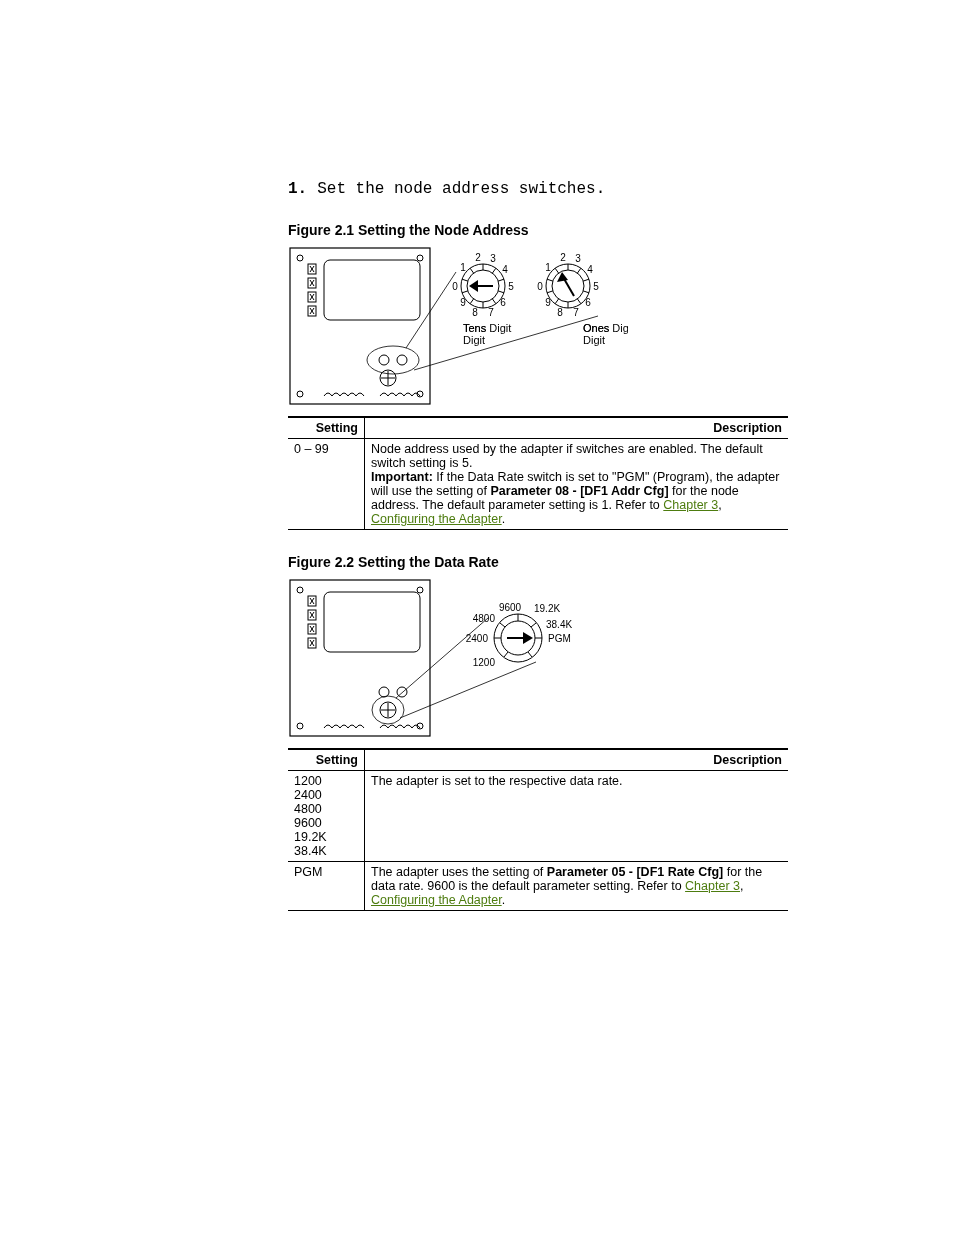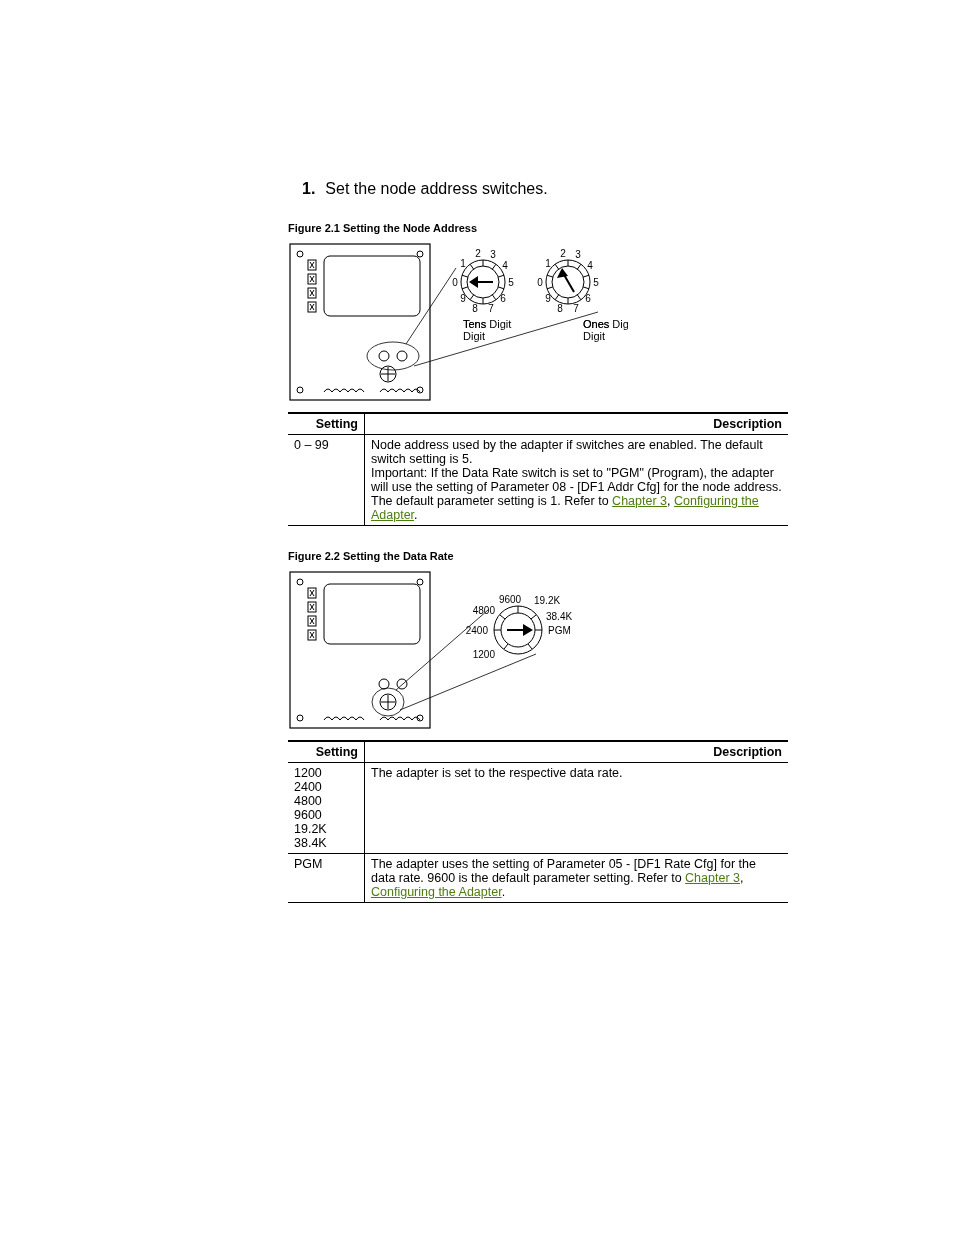--- a/index.html
+++ b/index.html
@@ -1,31 +1,31 @@
 <!DOCTYPE html>
 <html><head>
 <meta charset="utf-8">
 <style>
   html,body{margin:0;padding:0;background:#fff;font-family:Arial,Helvetica,sans-serif;color:#000}
   .page{width:954px;height:1235px;position:relative;margin:0 auto;box-sizing:border-box;padding:180px 170px 0 242px}
   .hdr{display:flex;align-items:baseline;gap:24px;border-bottom:1.5px solid #000;padding-bottom:4px;margin-bottom:24px}
   .hdr .pg{font-weight:bold;font-size:14px}
   .hdr .ttl{font-size:14px}
   ol.steps{list-style:none;margin:0;padding:0}
-  ol.steps>li{margin:0 0 18px 60px;font-family:Liberation Sans, sans-serif;font-size:16px}
+  ol.steps>li{margin:0 0 18px 46px;font-family:Liberation Mono, monospace;font-size:16px}
   ol.steps>li .num{font-weight:bold;margin-right:10px}
-  .figcap{font-size:11px;font-weight:bold;margin:24px 0 8px 46px}
+  .figcap{font-size:14px;font-weight:bold;margin:24px 0 8px 46px}
   .figbox{margin:0 0 10px 46px}
   svg{display:block}
   table.tbl{border-collapse:collapse;width:500px;margin:0 0 18px 46px;font-size:12.5px}
   table.tbl th{border-top:2px solid #000;border-bottom:1px solid #000;text-align:right;padding:3px 6px;font-weight:bold;vertical-align:top}
   table.tbl td{border-bottom:1px solid #000;padding:3px 6px;vertical-align:top}
   table.tbl th:first-child,table.tbl td:first-child{width:64px;border-right:1px solid #000}
   a.lnk{color:#4d7c0f;text-decoration:underline}
-  .b{font-weight:normal}
+  .b{font-weight:bold}
 </style>
 </head>
 <body>
 
 <div class="page">
 
 
   <ol class="steps">
     <li>
       <span class="num">1.</span><span>Set the node address switches.</span>

